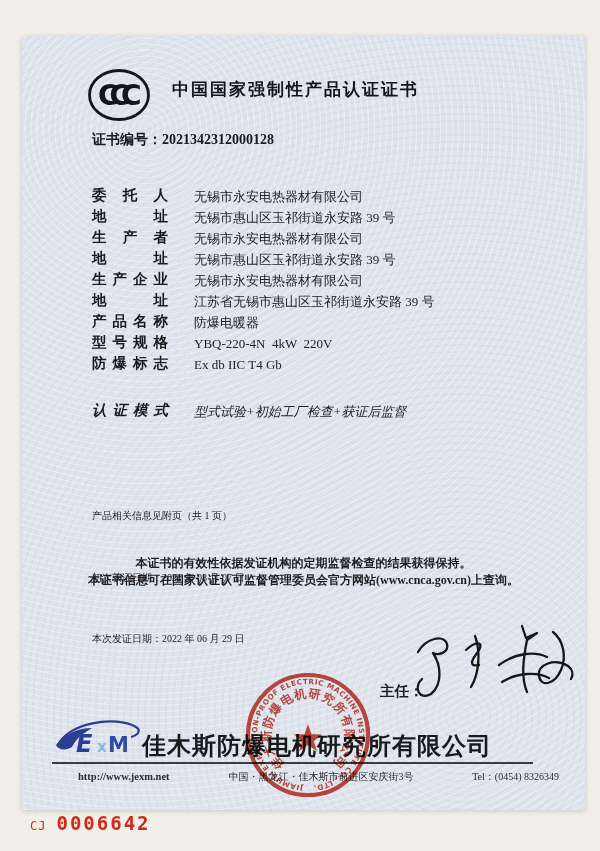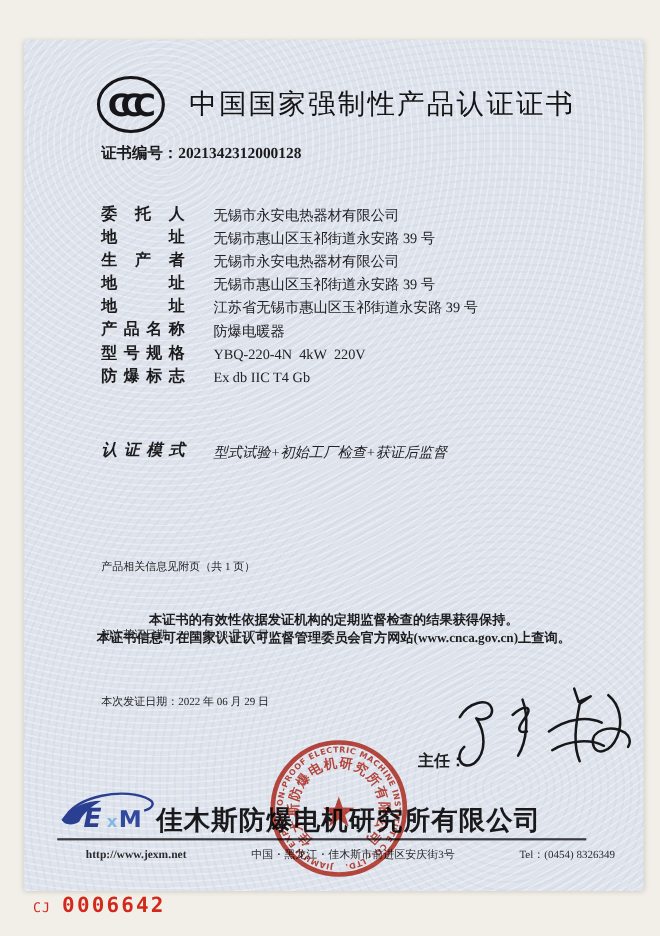--- a/index.html
+++ b/index.html
@@ -17,21 +17,21 @@
     background-image:
       repeating-radial-gradient(circle at 22% 12%, rgba(255,255,255,0.30) 0 1.5px, rgba(255,255,255,0) 1.5px 6px),
       repeating-radial-gradient(circle at 78% 88%, rgba(150,170,205,0.10) 0 2px, rgba(150,170,205,0) 2px 7px);
     box-shadow:0 1px 5px rgba(0,0,0,0.18);
   }
   
   .ccc-logo{position:absolute;left:65px;top:32px;width:64px;height:54px;}
   .title{
     position:absolute;left:150px;top:42px;width:380px;
     font-family:"DejaVu Sans","Liberation Sans",sans-serif;
-    font-size:25px;font-weight:normal;letter-spacing:2px;color:#141416;
+    font-size:17px;font-weight:bold;letter-spacing:2px;color:#141416;
     white-space:nowrap;
   }
   .cert-no{
     position:absolute;left:70px;top:95px;width:400px;text-align:left;
     font-size:14px;font-weight:bold;color:#1a1a1c;white-space:pre;
   }
   
   .fields{position:absolute;left:70px;top:149px;}
   .row{height:21px;line-height:21px;white-space:nowrap;}
   .lbl{
@@ -82,20 +82,21 @@
     <text x="11" y="37" font-family="DejaVu Sans, sans-serif" font-size="28" font-weight="bold" letter-spacing="-9" fill="#15151a">CCC</text>
   </svg>
   <div class="title">中国国家强制性产品认证证书</div>
   <div class="cert-no"><span>证书编号：</span><span>2021342312000128</span></div>
 
   <div class="fields">
     <div class="row"><span class="lbl">委托人</span><span class="val">无锡市永安电热器材有限公司</span></div>
     <div class="row"><span class="lbl">地址</span><span class="val">无锡市惠山区玉祁街道永安路 39 号</span></div>
     <div class="row"><span class="lbl">生产者</span><span class="val">无锡市永安电热器材有限公司</span></div>
     <div class="row"><span class="lbl">地址</span><span class="val">无锡市惠山区玉祁街道永安路 39 号</span></div>
+    <div class="row"><span class="lbl">生产企业</span><span class="val">无锡市永安电热器材有限公司</span></div>
     <div class="row"><span class="lbl">地址</span><span class="val">江苏省无锡市惠山区玉祁街道永安路 39 号</span></div>
     <div class="row"><span class="lbl">产品名称</span><span class="val">防爆电暖器</span></div>
     <div class="row"><span class="lbl">型号规格</span><span class="val">YBQ-220-4N  4kW  220V</span></div>
     <div class="row"><span class="lbl">防爆标志</span><span class="val">Ex db IIC T4 Gb</span></div>
   </div>
 
   <div class="fields cert-mode">
     <div class="row"><span class="lbl">认证模式</span><span class="val">型式试验+初始工厂检查+获证后监督</span></div>
   </div>
 

